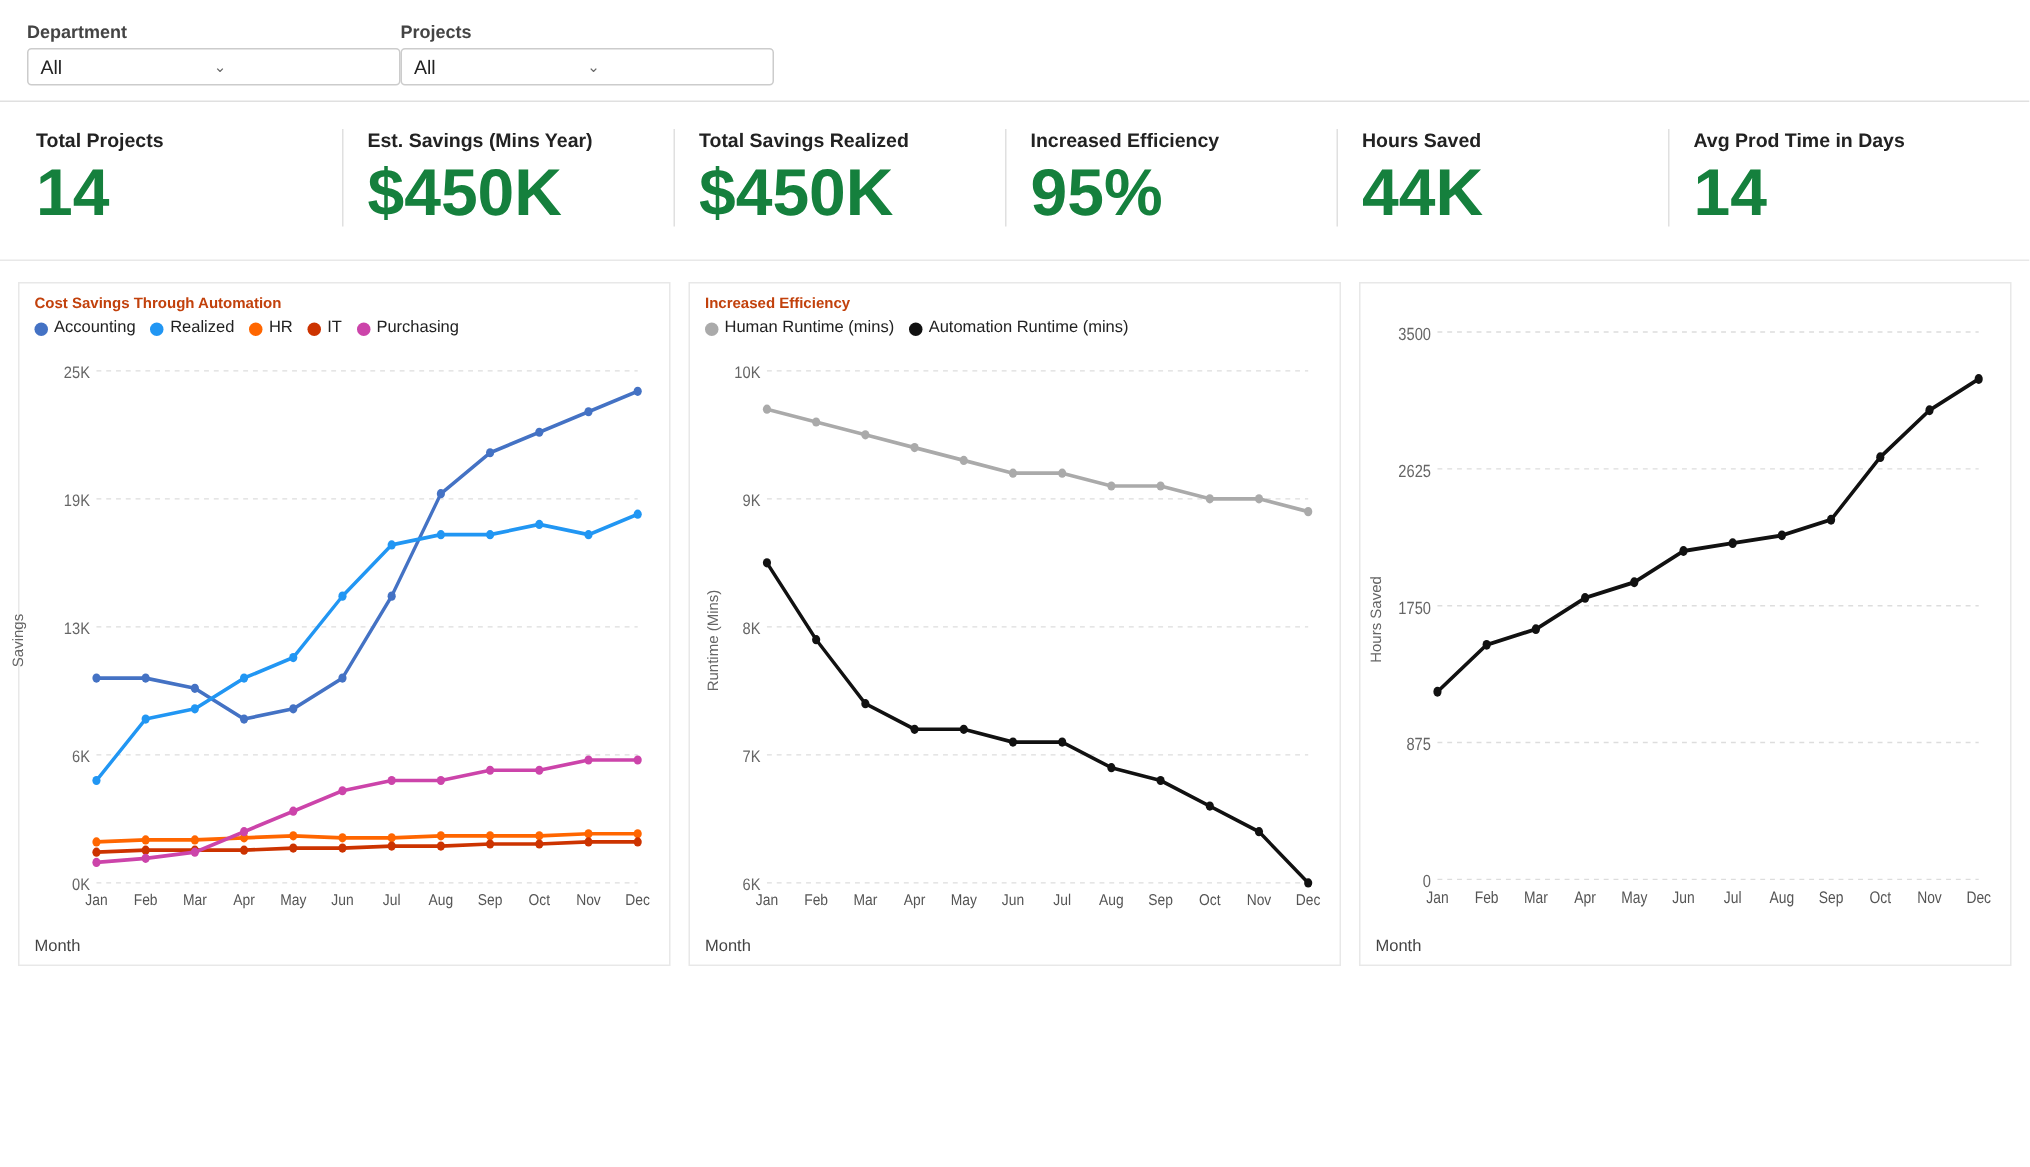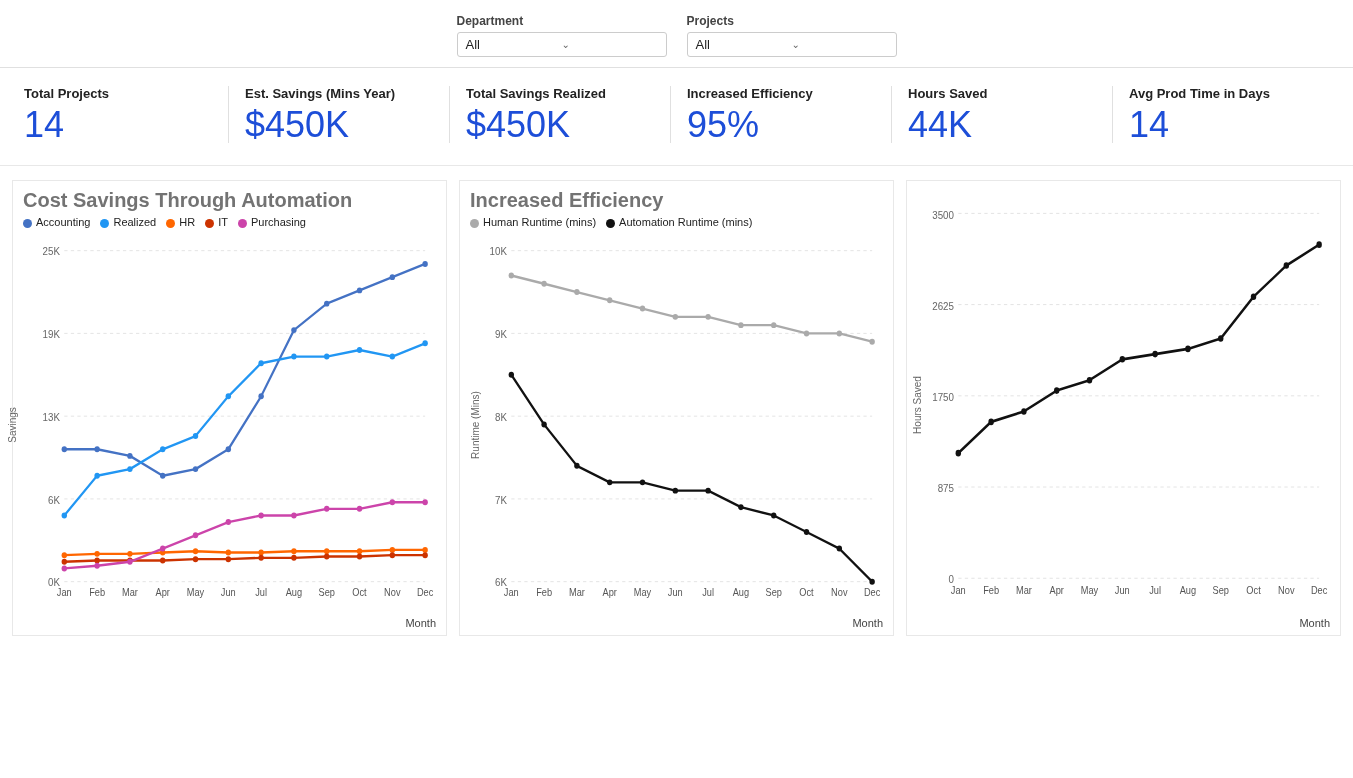--- a/index.html
+++ b/index.html
@@ -1,41 +1,39 @@
 <!DOCTYPE html>
 <html><head>
   <meta charset="utf-8">
   <style>
     * { box-sizing: border-box; margin: 0; padding: 0; }
     body { font-family: 'Segoe UI', Arial, sans-serif; background: #fff; color: #222; font-size: 13px; }
 
     .top-filters {
       display: flex;
-      gap: 20px;
       padding: 14px 18px 10px;
       border-bottom: 1px solid #e0e0e0;
-      justify-content: center;
     }
     .filter-group {
       display: flex;
       flex-direction: column;
       gap: 4px;
     }
     .filter-label {
       font-size: 12px;
       color: #444;
       font-weight: 600;
     }
     .filter-select {
       display: flex;
       align-items: center;
       border: 1px solid #ccc;
       border-radius: 3px;
       padding: 4px 8px;
-      width: 210px;
+      width: 249px;
       background: #fff;
       cursor: pointer;
       font-size: 13px;
     }
     .filter-select span { flex: 1; }
     .chevron { font-size: 10px; color: #666; }
 
     .kpi-row {
       display: flex;
       padding: 18px 20px 22px;
@@ -52,46 +50,46 @@
     }
     .kpi-item:first-child { padding-left: 4px; }
     .kpi-item:last-child { border-right: none; }
     .kpi-label {
       font-size: 13px;
       font-weight: 700;
       color: #222;
       margin-bottom: 6px;
     }
     .kpi-value {
-      font-size: 36px;
-      font-weight: 400;
-      color: #1d4ed8;
+      font-size: 44px;
+      font-weight: 700;
+      color: #15803d;
       line-height: 1;
     }
 
     .charts-row {
       display: flex;
       padding: 14px 8px 0;
       gap: 4px;
       height: 470px;
     }
     .chart-panel {
       flex: 1;
       display: flex;
       flex-direction: column;
       padding: 8px 10px 0;
       border: 1px solid #e8e8e8;
       margin: 0 4px;
       background: #fff;
       min-width: 0;
     }
     .chart-title {
-      font-size: 20px;
+      font-size: 10px;
       font-weight: 700;
-      color: #737373;
+      color: #c2410c;
       margin-bottom: 4px;
     }
     .chart-legend {
       display: flex;
       gap: 10px;
       flex-wrap: wrap;
       margin-bottom: 6px;
       font-size: 11px;
     }
     .legend-item {
@@ -116,21 +114,21 @@
     .axis-label-y {
       position: absolute;
       left: -28px;
       top: 50%;
       transform: translateY(-50%) rotate(-90deg);
       font-size: 10px;
       color: #666;
       white-space: nowrap;
     }
     .axis-label-x {
-      text-align: right;
+      text-align: left;
       font-size: 11px;
       color: #444;
       margin-top: 2px;
       padding-bottom: 6px;
     }
   </style>
 </head>
 <body>
 
 <div class="top-filters">

